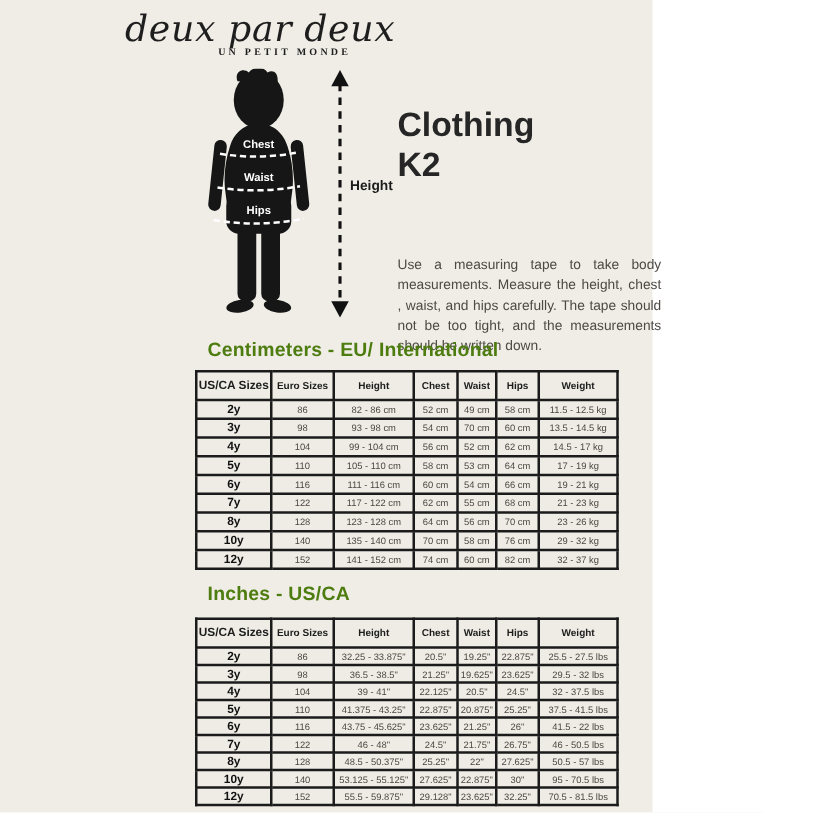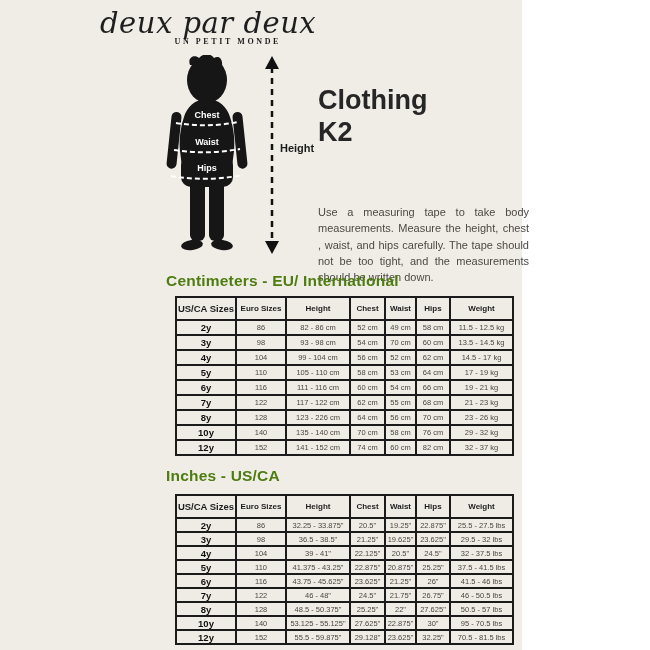--- a/index.html
+++ b/index.html
@@ -59,21 +59,21 @@
   .tbl-heading {
     position: absolute; left: 166px;
     font-size: 15.5px; font-weight: bold; color: #4d7c0f;
     letter-spacing: 0.2px;
   }
   .h-cm { top: 272px; }
   .h-in { top: 467px; }
 
   
   table.sizes {
-    position: absolute; left: 175px; width: 337px;
+    position: absolute; left: 156px; width: 337px;
     border-collapse: collapse; table-layout: fixed;
     background: #efece5;
   }
   .t-cm { top: 296px; }
   .t-in { top: 494px; }
   table.sizes th, table.sizes td {
     border: 2px solid #1b1b1b;
     text-align: center; vertical-align: middle;
     overflow: hidden; white-space: nowrap;
   }
@@ -203,21 +203,21 @@
           <td class="c-val">122</td>
           <td class="c-val">117 - 122 cm</td>
           <td class="c-val">62 cm</td>
           <td class="c-val">55 cm</td>
           <td class="c-val">68 cm</td>
           <td class="c-val">21 - 23 kg</td>
         </tr>
         <tr>
           <td class="c-size">8y</td>
           <td class="c-val">128</td>
-          <td class="c-val">123 - 226 cm</td>
+          <td class="c-val">123 - 128 cm</td>
           <td class="c-val">64 cm</td>
           <td class="c-val">56 cm</td>
           <td class="c-val">70 cm</td>
           <td class="c-val">23 - 26 kg</td>
         </tr>
         <tr>
           <td class="c-size">10y</td>
           <td class="c-val">140</td>
           <td class="c-val">135 - 140 cm</td>
           <td class="c-val">70 cm</td>
@@ -296,21 +296,21 @@
           <td class="c-val">25.25"</td>
           <td class="c-val">37.5 - 41.5 lbs</td>
         </tr>
         <tr>
           <td class="c-size">6y</td>
           <td class="c-val">116</td>
           <td class="c-val">43.75 - 45.625"</td>
           <td class="c-val">23.625"</td>
           <td class="c-val">21.25"</td>
           <td class="c-val">26"</td>
-          <td class="c-val">41.5 - 46 lbs</td>
+          <td class="c-val">41.5 - 22 lbs</td>
         </tr>
         <tr>
           <td class="c-size">7y</td>
           <td class="c-val">122</td>
           <td class="c-val">46 - 48"</td>
           <td class="c-val">24.5"</td>
           <td class="c-val">21.75"</td>
           <td class="c-val">26.75"</td>
           <td class="c-val">46 - 50.5 lbs</td>
         </tr>

